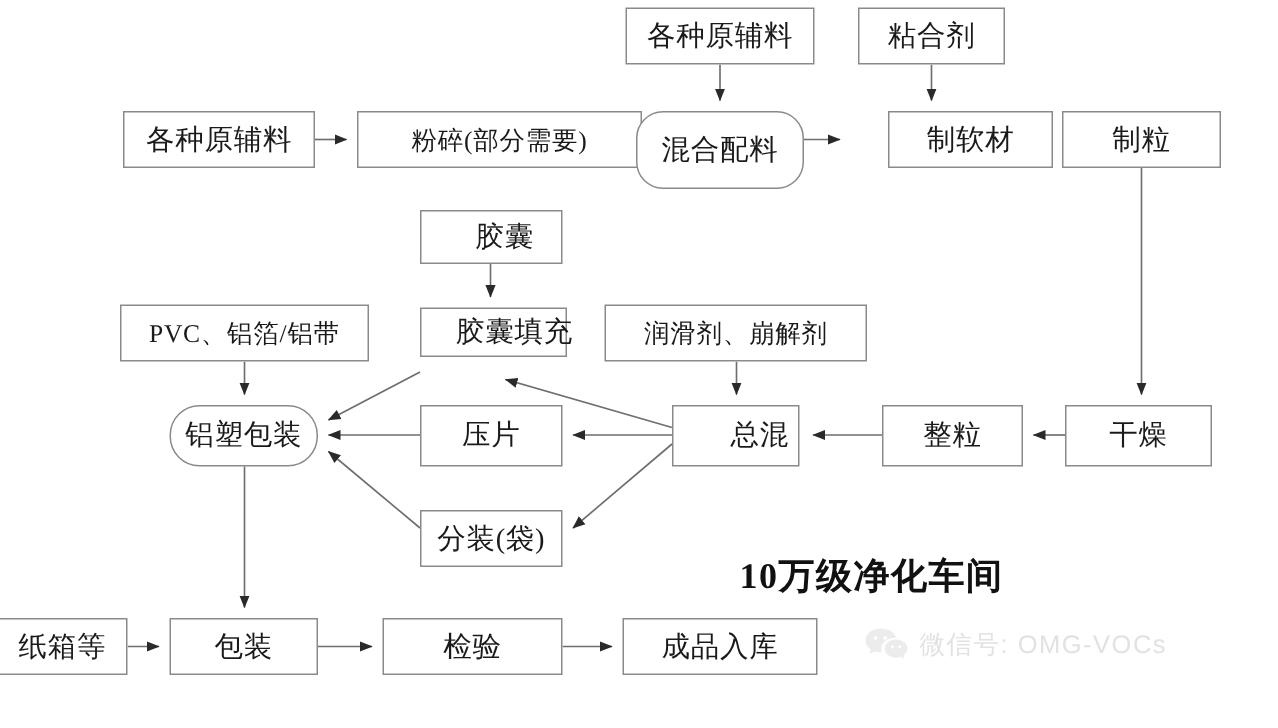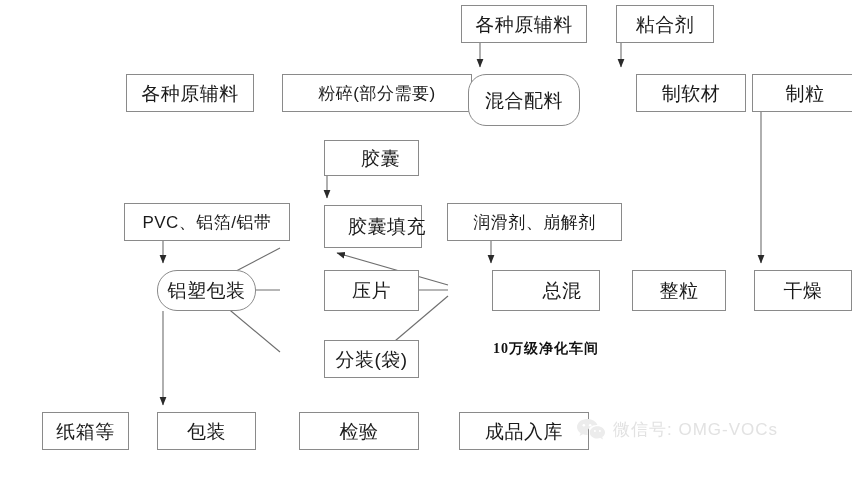--- a/index.html
+++ b/index.html
@@ -28,32 +28,32 @@
     border: 1px solid #8a8a8a;
     background: #ffffff;
     display: flex;
     align-items: center;
     justify-content: center;
     color: #1a1a1a;
     font-size: 19px;
     line-height: 1;
     letter-spacing: 0.5px;
     white-space: nowrap;
-    font-family: Liberation Sans, sans-serif;
-    margin-left: 44px;
+    font-family: Liberation Serif, serif;
   }
   .node-box.small-text { font-size: 17px; }
   .zone-label {
     position: absolute;
     font-weight: bold;
-    font-size: 14px;
+    font-size: 24px;
     color: #111111;
     white-space: nowrap;
     letter-spacing: 1px;
     font-family: "Liberation Serif", "DejaVu Serif", serif;
+    margin-top: 28px;
   }
   #watermark {
     position: absolute;
     left: 576px;
     top: 417px;
     display: flex;
     align-items: center;
     gap: 7px;
     color: #e2e2e2;
     font-size: 17px;
@@ -105,25 +105,25 @@
   <div id="nodes-layer">
       <div class="node-box" style="left: 82px; top: 74px; width: 128px; height: 38px;">各种原辅料</div>
       <div class="node-box small-text" style="left: 238px; top: 74px; width: 190px; height: 38px;">粉碎(部分需要)</div>
       <div class="node-box" style="left: 417px; top: 5px; width: 126px; height: 38px;">各种原辅料</div>
       <div class="node-box" style="left: 572px; top: 5px; width: 98px; height: 38px;">粘合剂</div>
       <div class="node-box" style="left: 424px; top: 74px; width: 112px; height: 52px; border-radius: 18px;">混合配料</div>
       <div class="node-box" style="left: 592px; top: 74px; width: 110px; height: 38px;">制软材</div>
       <div class="node-box" style="left: 708px; top: 74px; width: 106px; height: 38px;">制粒</div>
       <div class="node-box" style="left: 280px; top: 140px; width: 95px; height: 36px; padding-left: 18px;">胶囊</div>
       <div class="node-box small-text" style="left: 80px; top: 203px; width: 166px; height: 38px;">PVC、铝箔/铝带</div>
-      <div class="node-box" style="left: 280px; top: 205px; width: 98px; height: 43px; padding-left: 28px;">胶囊填充</div>
+      <div class="node-box" style="left: 280px; top: 205px; width: 98px; height: 33px; padding-left: 28px;">胶囊填充</div>
       <div class="node-box small-text" style="left: 403px; top: 203px; width: 175px; height: 38px;">润滑剂、崩解剂</div>
       <div class="node-box" style="left: 113px; top: 270px; width: 99px; height: 41px; border-radius: 20px;">铝塑包装</div>
       <div class="node-box" style="left: 280px; top: 270px; width: 95px; height: 41px; text-align: right;">压片</div>
-      <div class="node-box" style="left: 448px; top: 270px; width: 108px; height: 41px; padding-left: 32px;">总混</div>
+      <div class="node-box" style="left: 448px; top: 270px; width: 85px; height: 41px; padding-left: 32px;">总混</div>
       <div class="node-box" style="left: 588px; top: 270px; width: 94px; height: 41px;">整粒</div>
       <div class="node-box" style="left: 710px; top: 270px; width: 98px; height: 41px;">干燥</div>
       <div class="node-box" style="left: 280px; top: 340px; width: 95px; height: 38px;">分装(袋)</div>
       <div class="node-box" style="left: -2px; top: 412px; width: 87px; height: 38px;">纸箱等</div>
       <div class="node-box" style="left: 113px; top: 412px; width: 99px; height: 38px;">包装</div>
       <div class="node-box" style="left: 255px; top: 412px; width: 120px; height: 38px;">检验</div>
       <div class="node-box" style="left: 415px; top: 412px; width: 130px; height: 38px;">成品入库</div>
     </div>
 
   <div class="zone-label" style="left:493px; top:340px;">10万级净化车间</div>

